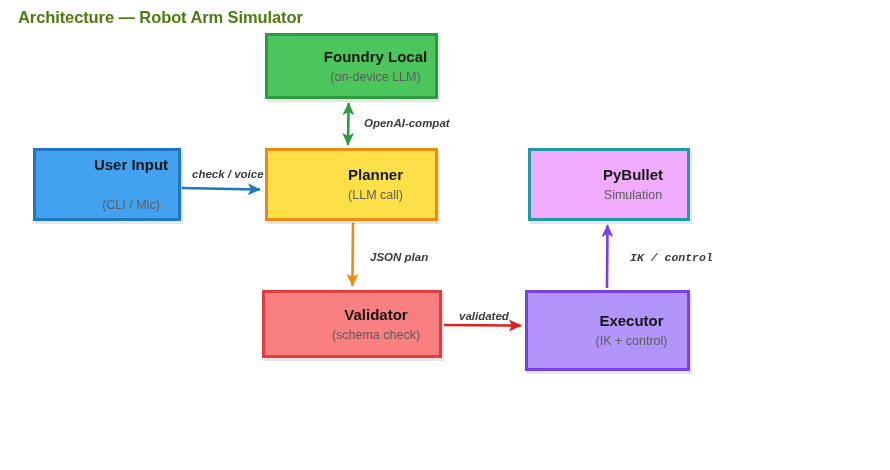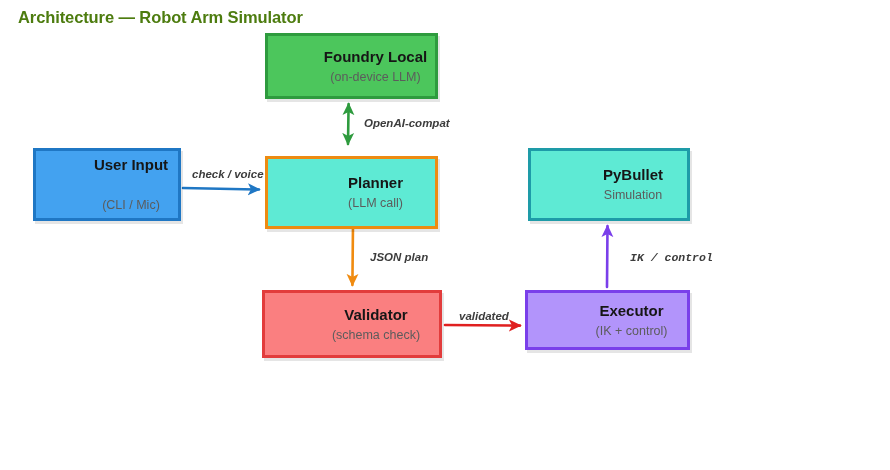--- a/index.html
+++ b/index.html
@@ -124,36 +124,36 @@
 <div class="node" id="node-foundry" style="left: 265px; top: 33px; width: 173px; height: 66px; background: rgb(76, 198, 92); border-color: rgb(46, 155, 62);">
   <div class="node-title">Foundry Local</div>
   <div class="node-sub">(on-device LLM)</div>
 </div>
 
 <div class="node" id="node-user" style="left: 33px; top: 148px; width: 148px; height: 73px; background: rgb(67, 162, 240); border-color: rgb(31, 119, 196); gap: 20px;">
   <div class="node-title">User Input</div>
   <div class="node-sub">(CLI / Mic)</div>
 </div>
 
-<div class="node" id="node-planner" style="left: 265px; top: 148px; width: 173px; height: 73px; background: #5eead4; border-color: rgb(237, 139, 17); margin-top: 8px;">
+<div class="node" id="node-planner" style="left: 265px; top: 148px; width: 173px; height: 73px; background: #fde047; border-color: rgb(237, 139, 17);">
   <div class="node-title">Planner</div>
   <div class="node-sub">(LLM call)</div>
 </div>
 
-<div class="node" id="node-pybullet" style="left: 528px; top: 148px; width: 162px; height: 73px; background: #5eead4; border-color: rgb(30, 155, 168);">
+<div class="node" id="node-pybullet" style="left: 528px; top: 148px; width: 162px; height: 73px; background: #f0abfc; border-color: rgb(30, 155, 168);">
   <div class="node-title">PyBullet</div>
   <div class="node-sub">Simulation</div>
 </div>
 
 <div class="node" id="node-validator" style="left: 262px; top: 290px; width: 180px; height: 68px; background: rgb(250, 127, 128); border-color: rgb(226, 60, 60);">
   <div class="node-title">Validator</div>
   <div class="node-sub">(schema check)</div>
 </div>
 
-<div class="node" id="node-executor" style="left: 525px; top: 290px; width: 165px; height: 60px; background: rgb(178, 148, 251); border-color: rgb(122, 63, 234);">
+<div class="node" id="node-executor" style="left: 525px; top: 290px; width: 165px; height: 81px; background: rgb(178, 148, 251); border-color: rgb(122, 63, 234);">
   <div class="node-title">Executor</div>
   <div class="node-sub">(IK + control)</div>
 </div>
 
 <div class="edge-label" id="label-openai">OpenAI-compat</div>
 <div class="edge-label" id="label-textvoice">check / voice</div>
 <div class="edge-label" id="label-jsonplan">JSON plan</div>
 <div class="edge-label" id="label-validated">validated</div>
 <div class="edge-label" id="label-ikcontrol">IK / control</div>
 

